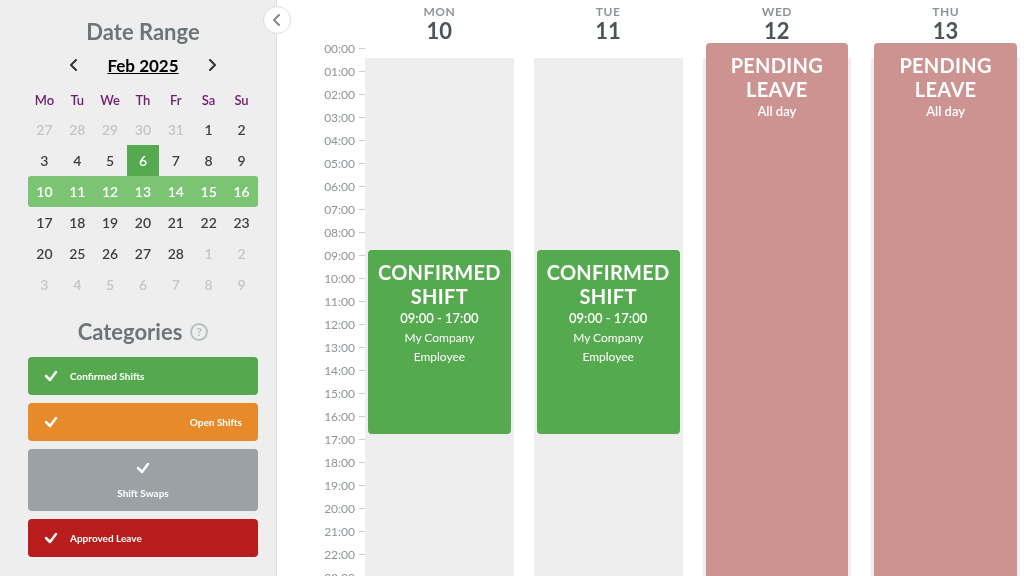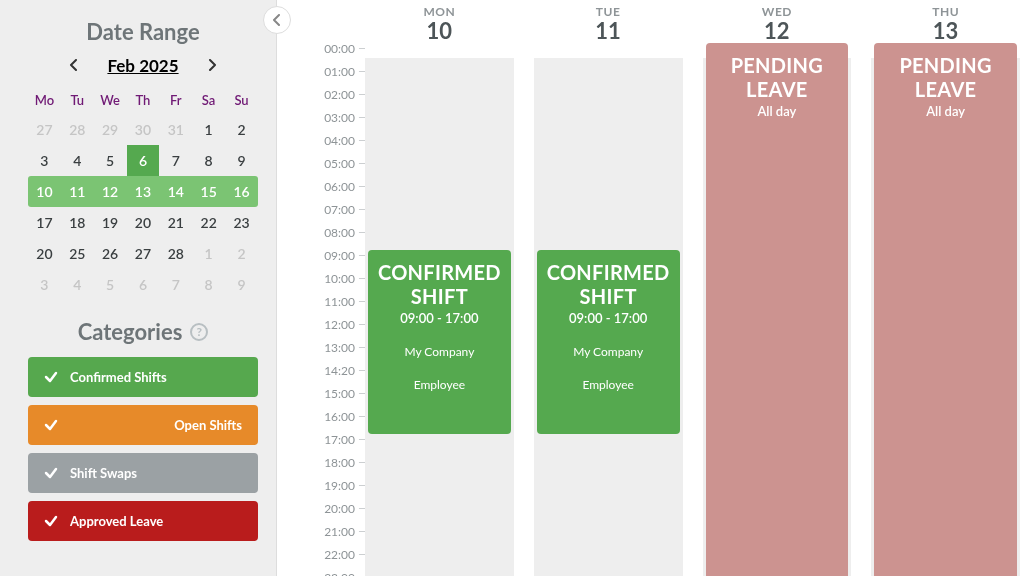--- a/index.html
+++ b/index.html
@@ -84,28 +84,28 @@
   .help-icon {
     width: 18px; height: 18px; border: 2px solid #b8bfc2; border-radius: 50%;
     display: inline-flex; align-items: center; justify-content: center;
     font-size: 12px; color: #b8bfc2; font-weight: 700;
     cursor: pointer;
   }
   .cat {
     display: flex; align-items: center;
     gap: 12px;
     padding: 12px 16px;
-    color: #fff; font-weight: 700; font-size: 13px;
+    color: #fff; font-weight: 700; font-size: 10px;
     border-radius: 4px;
     margin-bottom: 8px;
     cursor: pointer;
   }
   .cat.green  { background: #56a84e; }
   .cat.orange { background: #e78a29; justify-content: space-between; }
-  .cat.gray   { background: #9ba1a4; }
+  .cat.gray   { background: #9ba1a4; flex-direction: column; }
   .cat.red    { background: #b91c1c; }
   .check-icon {
     width: 14px; height: 14px;
     display: inline-block;
   }
   .check-icon svg { display:block; }
 
   
   .main {
     flex: 1;
@@ -187,21 +187,21 @@
     border-radius: 4px;
     color: #fff;
     text-align: center;
     padding: 10px 6px;
     overflow: hidden;
   }
   .event.green { background: #55a94f; }
   .event.rose  { background: #cc9390; }
   .event .title { font-weight: 700; font-size: 20px; letter-spacing: 0.3px; }
   .event .sub   { font-size: 13px; font-weight: 600; margin-top: 2px; text-align: center; }
-  .event .line  { font-size: 12px; margin-top: 18px; }
+  .event .line  { font-size: 12px; margin-top: 4px; }
 </style>
 </head>
 <body>
 
 <div class="app">
 
   <aside class="sidebar">
     <h2>Date Range</h2>
     <div class="month-nav">
       <span class="arrow">
@@ -341,21 +341,21 @@
           <div class="hour">04:00</div>
           <div class="hour">05:00</div>
           <div class="hour">06:00</div>
           <div class="hour">07:00</div>
           <div class="hour">08:00</div>
           <div class="hour">09:00</div>
           <div class="hour">10:00</div>
           <div class="hour">11:00</div>
           <div class="hour">12:00</div>
           <div class="hour">13:00</div>
-          <div class="hour">14:20</div>
+          <div class="hour">14:00</div>
           <div class="hour">15:00</div>
           <div class="hour">16:00</div>
           <div class="hour">17:00</div>
           <div class="hour">18:00</div>
           <div class="hour">19:00</div>
           <div class="hour">20:00</div>
           <div class="hour">21:00</div>
           <div class="hour">22:00</div>
           <div class="hour">23:00</div>
         </div>

